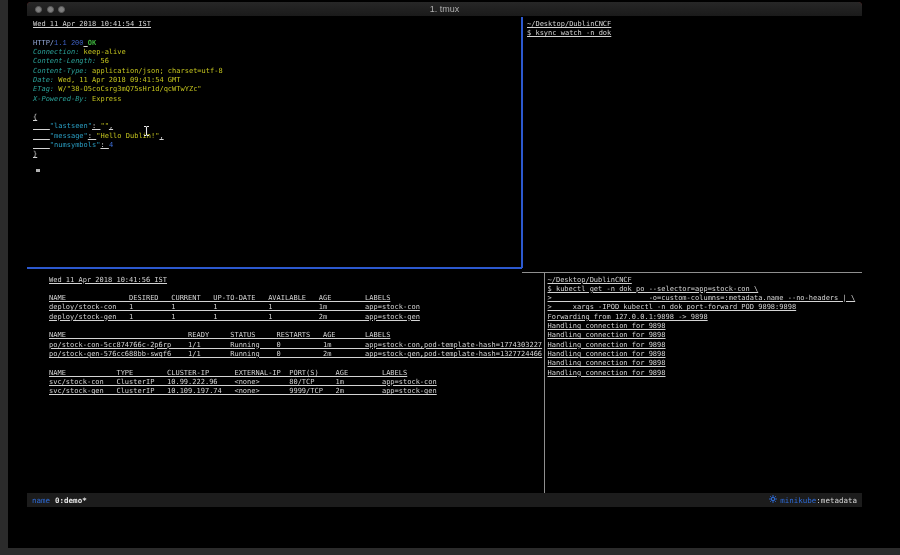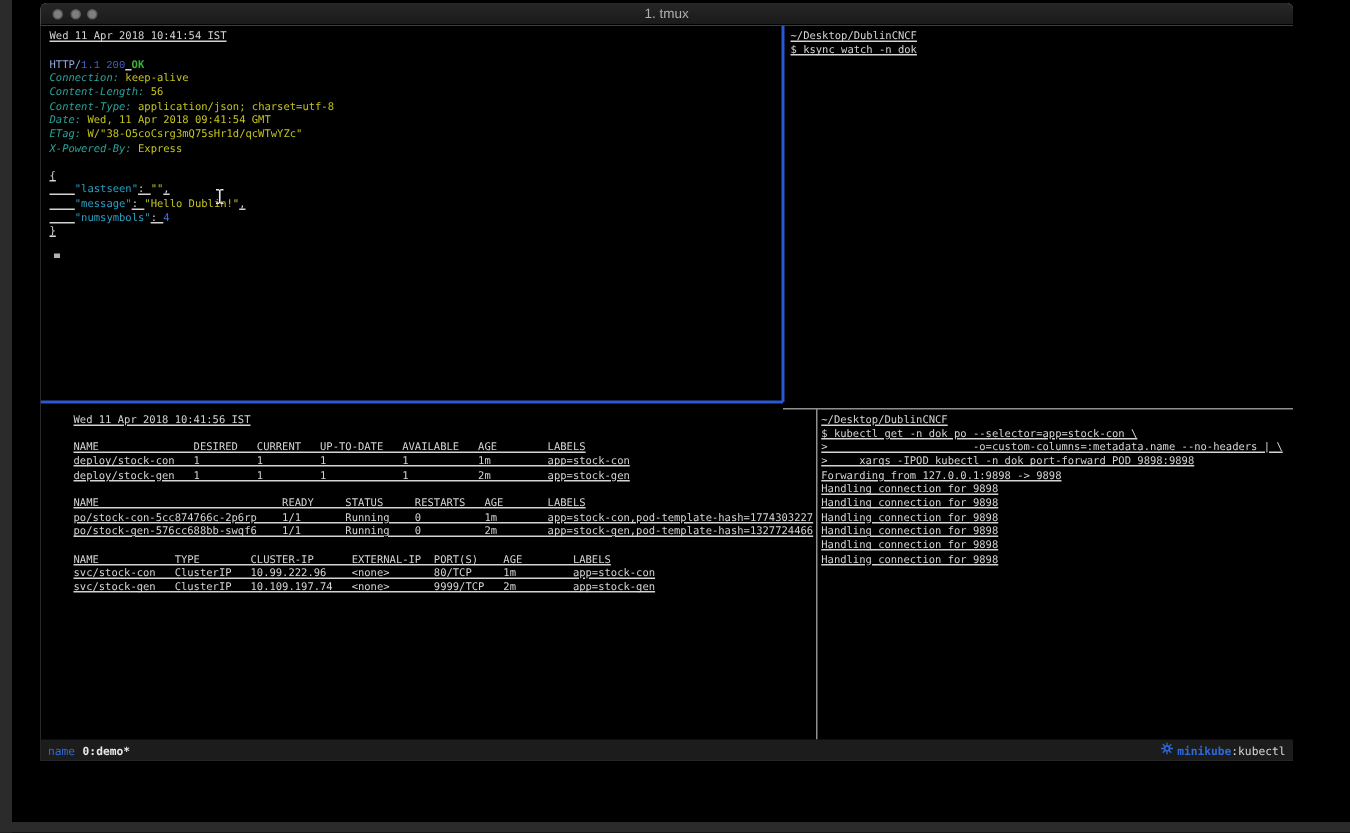--- a/index.html
+++ b/index.html
@@ -8,21 +8,21 @@
     background:#000;
     font-family:"DejaVu Sans Mono", monospace;
   }
   .desk-strip{position:absolute;background:#2b2b2b;}
   #desk-left{left:0;top:0;width:8px;height:555px;}
   #desk-bottom{left:0;top:548px;width:900px;height:7px;}
 
   
   .window{
     position:absolute;left:27px;top:2px;width:835px;height:505px;
-    background:#a3a3a3;border-radius:4px 4px 0 0;
+    background:#7f1d1d;border-radius:4px 4px 0 0;
     box-shadow:0 0 10px rgba(0,0,0,0.8);
   }
   .titlebar{
     height:14px;border-radius:4px 4px 0 0;
     background:linear-gradient(#272727,#1a1a1a);
     border-bottom:1px solid #000;
     display:flex;align-items:center;position:relative;
   }
   .lights{display:flex;gap:4.5px;padding-left:8px;}
   .light{width:7px;height:7px;border-radius:50%;background:#7f7f7f;border:0.5px solid #5c5c5c;box-sizing:border-box;}
@@ -67,21 +67,21 @@
   
   .statusbar{
     position:absolute;left:0;top:476px;width:835px;height:14px;
     background:#1c1c1c;display:flex;align-items:center;
     padding:0 5px;box-sizing:border-box;
     font-size:7.5px;
   }
   .sb-session{color:#2d6bd8;margin-right:5px;}
   .sb-window{color:#e8e8e8;font-weight:bold;}
   .sb-right{margin-left:auto;display:flex;align-items:center;gap:3px;}
-  .sb-ctx{color:#2d6bd8;font-weight:bold;}
+  .sb-ctx{color:#2d6bd8;font-weight:normal;}
   .sb-ns{color:#d8d8d8;}
 </style>
 </head>
 <body>
 
 <div id="desk-left" class="desk-strip"></div>
 <div id="desk-bottom" class="desk-strip"></div>
 
 <div class="window">
   <div class="titlebar">
@@ -120,19 +120,19 @@
       <span class="sb-session">name</span>
       <span class="sb-window">0:demo*</span>
       <span class="sb-right">
         <span>
           <svg width="8" height="8" viewBox="0 0 8 8">
             <circle cx="4" cy="4" r="1.6" fill="none" stroke="#2d6bd8" stroke-width="1"></circle>
             <path d="M4 0 V2 M4 6 V8 M0 4 H2 M6 4 H8 M1.2 1.2 L2.6 2.6 M5.4 5.4 L6.8 6.8 M6.8 1.2 L5.4 2.6 M2.6 5.4 L1.2 6.8" stroke="#2d6bd8" stroke-width="0.9"></path>
           </svg>
         </span>
         <span>
-          <span class="sb-ctx">minikube</span><span class="sb-ns">:kubectl</span>
+          <span class="sb-ctx">minikube</span><span class="sb-ns">:metadata</span>
         </span>
       </span>
     </div>
 
   </div>
 </div>
 
 </body></html>

